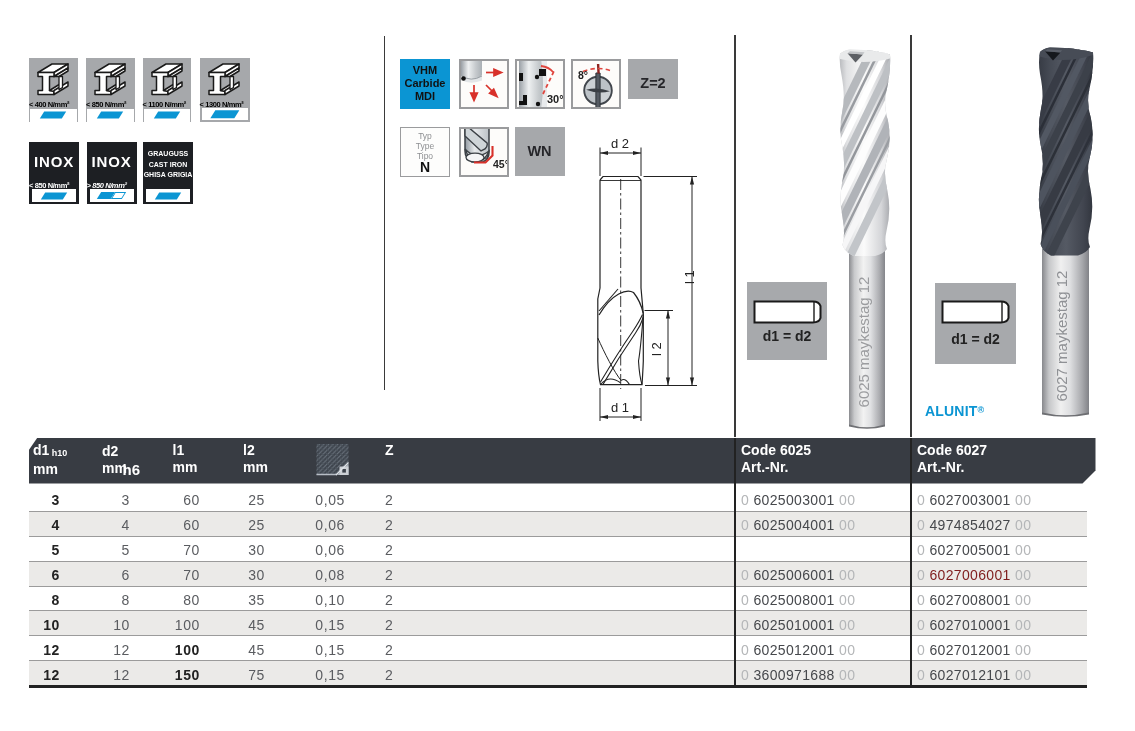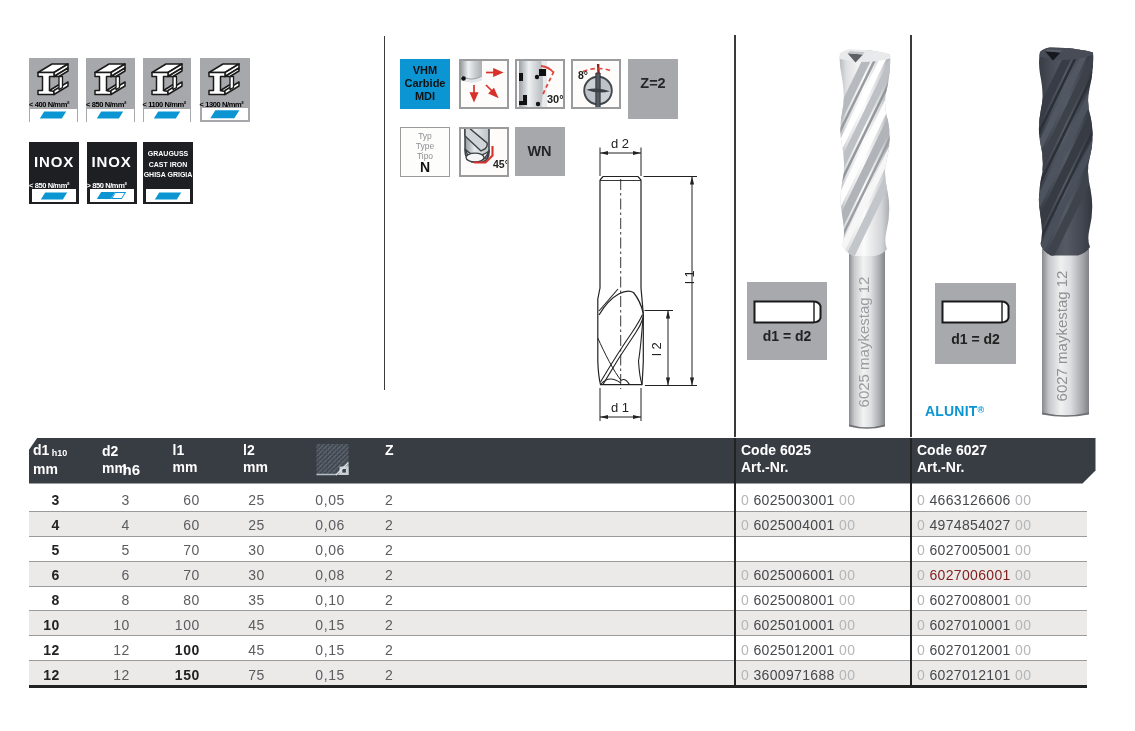--- a/index.html
+++ b/index.html
@@ -102,21 +102,21 @@
 <div class="bicon" style="left:29px;top:142px;">
   <div class="abs" style="left:0;right:0;top:10.5px;text-align:center;color:#fff;font-weight:bold;font-size:15px;letter-spacing:0.8px;">INOX</div>
   <div class="ntext" style="top:38.5px;color:#fff;">&lt; 850 N/mm²</div>
   <div class="bstrip">
         <span class="para"></span>
       </div>
 </div>
 
 <div class="bicon" style="left:86.5px;top:142px;">
   <div class="abs" style="left:0;right:0;top:10.5px;text-align:center;color:#fff;font-weight:bold;font-size:15px;letter-spacing:0.8px;">INOX</div>
-  <div class="ntext" style="top:38.5px;color:#fff;">&gt; 850 N/mm²</div>
+  <div class="ntext" style="top:38.5px;color:#fff;font-style:italic;">&gt; 850 N/mm²</div>
   <div class="bstrip">
     <span class="abs" style="left:9px;top:3px;width:14px;height:7px;background:#0b95d3;transform:skewX(-32deg);"></span>
     <span class="abs" style="left:23px;top:3px;width:11px;height:7px;background:#fff;border:1.2px solid #0b95d3;transform:skewX(-32deg);"></span>
   </div>
 </div>
 
 <div class="bicon" style="left:143px;top:142px;">
   <div class="abs" style="left:0;right:0;top:7px;text-align:center;color:#fff;font-weight:bold;font-size:7px;line-height:10.5px;letter-spacing:0px;">GRAUGUSS<br>CAST IRON<br>GHISA GRIGIA</div>
   <div class="bstrip">
         <span class="para"></span>
@@ -179,21 +179,21 @@
       <circle cx="25" cy="29.5" r="13.8" fill="none" stroke="#41464c" stroke-width="1.9"></circle>
       <path d="M22.9,12 L27.1,12 L27.1,47.5 L22.9,47.5 Z" fill="#555b63" stroke="#2e3338" stroke-width="1"></path>
       <path d="M13,28.7 Q25,25.6 37,30.3 Q25,33.4 13,28.7 Z" fill="#3a3f45"></path>
     </g>
     <line x1="25.1" y1="3" x2="25.6" y2="12.5" stroke="#8e2420" stroke-width="2.4"></line>
     <path d="M10,10.5 Q25,4.5 40,10.5" stroke="#e0453e" stroke-width="1.6" fill="none" stroke-dasharray="4.5 3.2"></path>
     <text x="5" y="17.5" font-size="10.5" font-weight="bold" fill="#222" font-family="Liberation Sans,sans-serif">8°</text>
   </svg>
 </div>
 
-<div class="fbox gray" style="left:628px;top:59px;height:60px;">
+<div class="fbox gray" style="left:628px;top:59px;height:40px;">
   <div class="abs" style="left:0;right:0;top:16px;text-align:center;color:#26262a;font-weight:bold;font-size:14.5px;">Z=2</div>
 </div>
 
 <div class="fbox" style="left:400px;top:127px;background:#fdfdfc;border:1.5px solid #9a9b9d;">
   <div class="abs" style="left:0;right:0;top:3px;text-align:center;color:#8d8f92;font-size:8.5px;line-height:10px;">Typ<br>Type<br>Tipo</div>
   <div class="abs" style="left:0;right:0;top:31px;text-align:center;color:#111;font-weight:bold;font-size:14px;">N</div>
 </div>
 
 <div class="fbox wbox" style="left:458.5px;top:126.5px;">
   <svg width="46" height="46" viewBox="0 0 46 46">
@@ -413,21 +413,21 @@
   <div id="tbody" class="abs" style="left:0;top:48.5px;width:1058.5px;">
 
 <div style="position:relative;height:24.9px;background:#fff;font-size:14px;color:#5a5c60;letter-spacing:0.6px;">
 <span class="abs" style="left:0;top:5.5px;width:31.5px;text-align:right;font-weight:bold;color:#222;">3</span>
 <span class="abs" style="left:31.5px;top:5.5px;width:70px;text-align:right;">3</span>
 <span class="abs" style="left:101.5px;top:5.5px;width:70px;text-align:right;">60</span>
 <span class="abs" style="left:171.5px;top:5.5px;width:65px;text-align:right;">25</span>
 <span class="abs" style="left:236.5px;top:5.5px;width:80px;text-align:right;">0,05</span>
 <span class="abs" style="left:356.5px;top:5.5px;">2</span>
 <span class="abs" style="left:712.5px;top:5.5px;letter-spacing:0.35px;"><span style="color:#b4b6b8;">0 </span><span style="color:#46484c;">6025003001</span><span style="color:#b4b6b8;"> 00</span></span>
-<span class="abs" style="left:888.5px;top:5.5px;letter-spacing:0.35px;"><span style="color:#b4b6b8;">0 </span><span style="color:#46484c;">4663126606</span><span style="color:#b4b6b8;"> 00</span></span>
+<span class="abs" style="left:888.5px;top:5.5px;letter-spacing:0.35px;"><span style="color:#b4b6b8;">0 </span><span style="color:#46484c;">6027003001</span><span style="color:#b4b6b8;"> 00</span></span>
 </div>
 
 <div style="position:relative;height:24.9px;background:#ebeae8;border-top:1px solid #9b9b9b;font-size:14px;color:#5a5c60;letter-spacing:0.6px;">
 <span class="abs" style="left:0;top:5.5px;width:31.5px;text-align:right;font-weight:bold;color:#222;">4</span>
 <span class="abs" style="left:31.5px;top:5.5px;width:70px;text-align:right;">4</span>
 <span class="abs" style="left:101.5px;top:5.5px;width:70px;text-align:right;">60</span>
 <span class="abs" style="left:171.5px;top:5.5px;width:65px;text-align:right;">25</span>
 <span class="abs" style="left:236.5px;top:5.5px;width:80px;text-align:right;">0,06</span>
 <span class="abs" style="left:356.5px;top:5.5px;">2</span>
 <span class="abs" style="left:712.5px;top:5.5px;letter-spacing:0.35px;"><span style="color:#b4b6b8;">0 </span><span style="color:#46484c;">6025004001</span><span style="color:#b4b6b8;"> 00</span></span>

